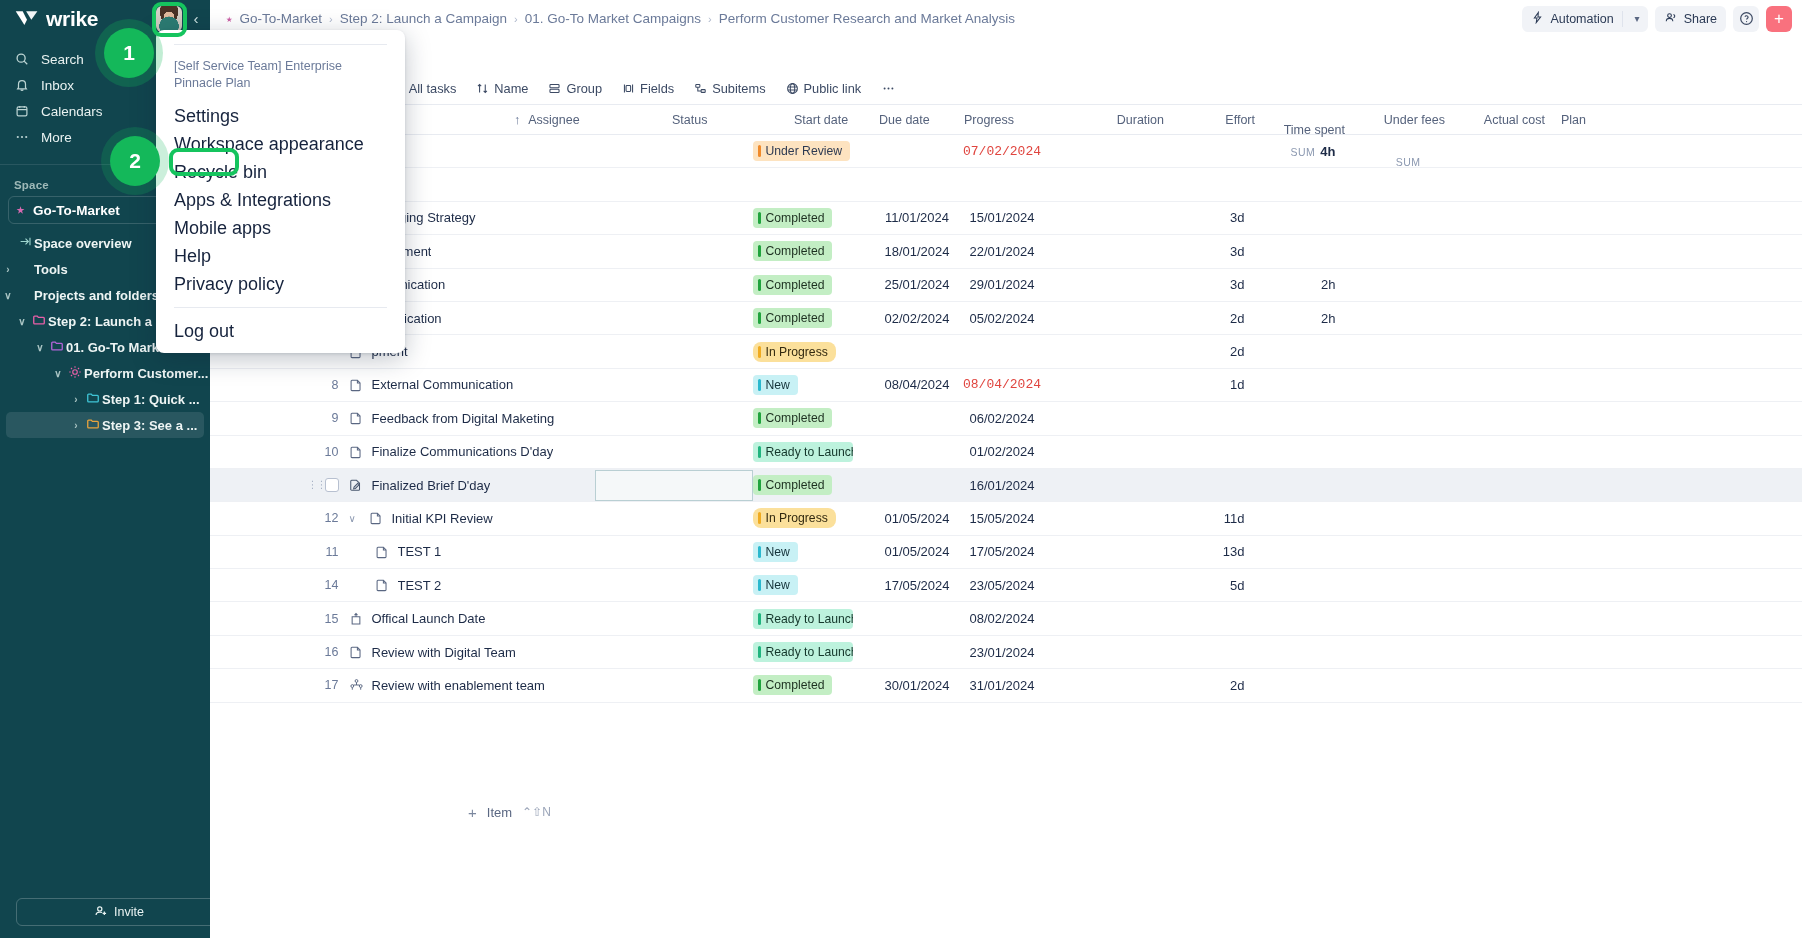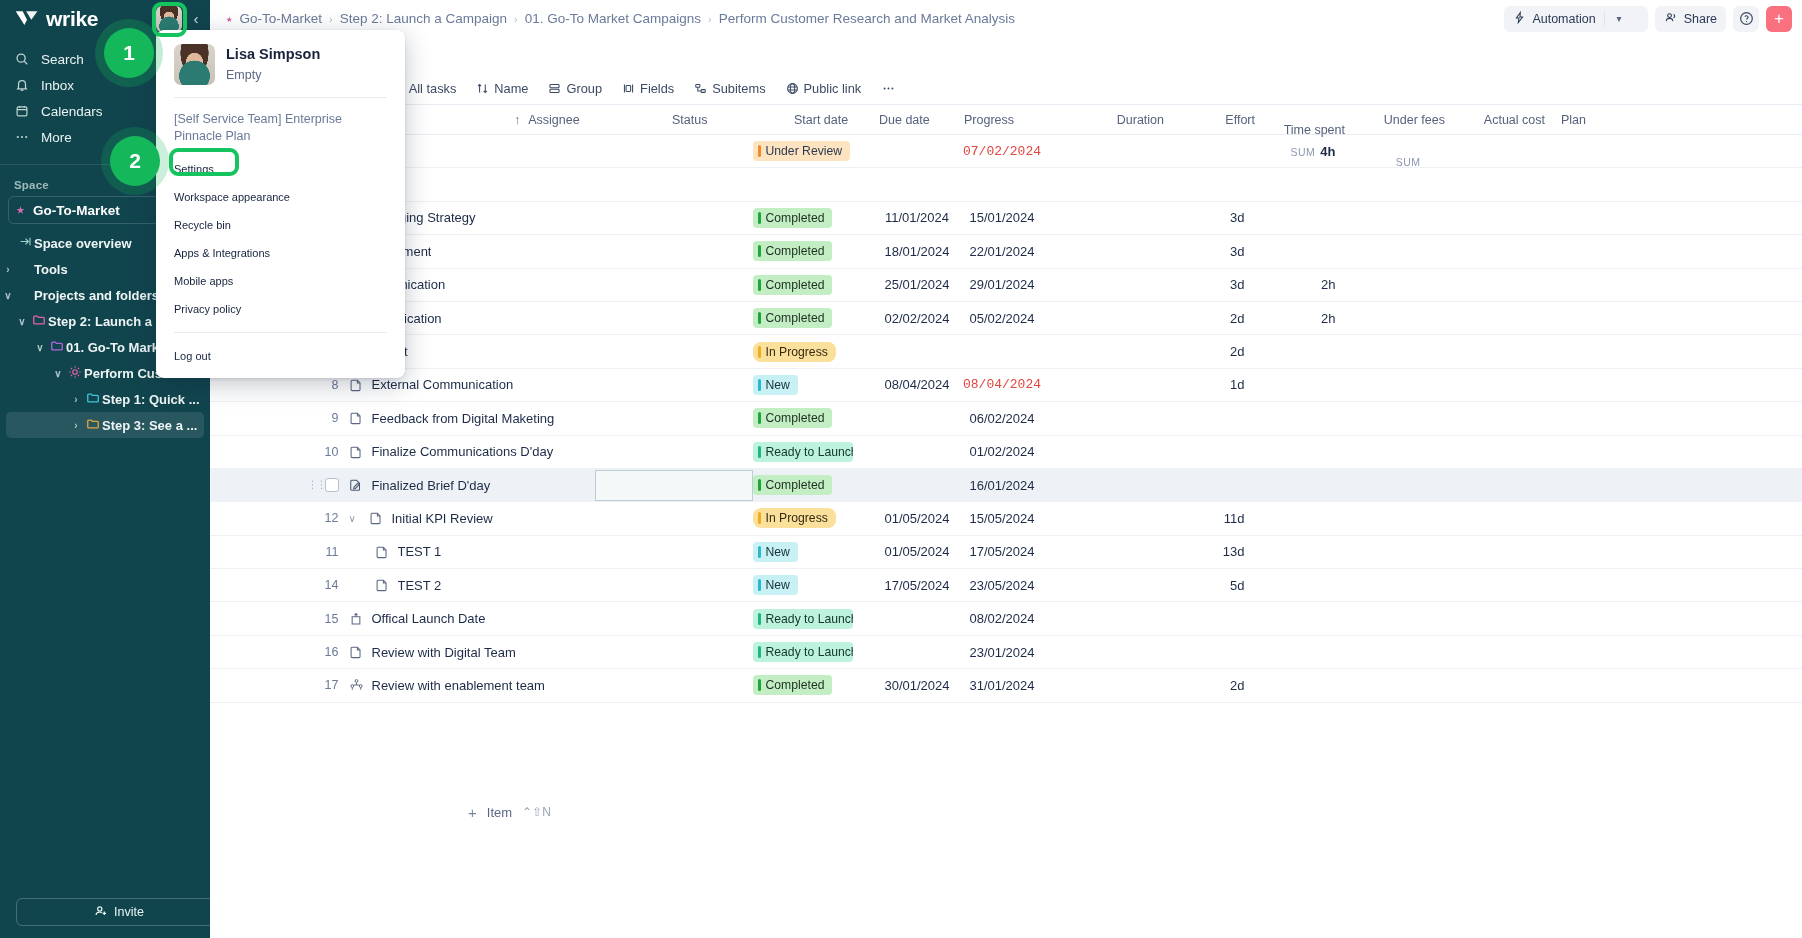--- a/index.html
+++ b/index.html
@@ -115,21 +115,21 @@
   .crumbs .sep { color: #aeb8cc; font-size: 11px; }
   .crumb { cursor: pointer; white-space: nowrap; }
   .crumb.last { color: #6b7a99; }
 
   .top-right { display: flex; align-items: center; gap: 7px; }
   .pill {
     height: 26px; border-radius: 6px; background: #f1f3f7;
     display: flex; align-items: center; gap: 6px;
     padding: 0 9px; font-size: 12.5px; color: #2b3a55; cursor: pointer;
   }
-  .pill.split { padding-right: 18px; }
+  .pill.split { padding-right: 0; }
   .pill .divider-v { width: 1px; height: 16px; background: #dfe3ec; margin: 0 2px; }
   .pill .chev { padding: 0 8px 0 4px; font-size: 10px; color: #5a6782; }
   .icon-btn {
     width: 26px; height: 26px; border-radius: 6px; background: #f1f3f7;
     display: flex; align-items: center; justify-content: center;
     font-size: 13px; color: #3d4a63; cursor: pointer;
   }
   .plus-btn {
     width: 26px; height: 26px; border-radius: 6px;
     background: #f9717e; color: #fff;
@@ -269,21 +269,21 @@
     background: linear-gradient(160deg,#cbb3a2 0%,#a98d79 40%,#2f7d6e 100%);
   }
   .acct-name { font-size: 14.5px; font-weight: bold; color: #16233d; line-height: 20px; }
   .acct-sub { font-size: 12.5px; color: #5a6782; margin-top: 4px; }
   .menu-hr { height: 1px; background: #e7eaf0; margin: 0 18px; }
   .plan-txt {
     padding: 13px 18px 10px 18px; font-size: 12.5px; color: #6b7a99; line-height: 17px;
   }
   .menu-item {
     height: 28px; display: flex; align-items: center;
-    padding: 0 18px; font-size: 11px; color: #16233d; cursor: pointer;
+    padding: 0 18px; font-size: 18px; color: #16233d; cursor: pointer;
   }
   .menu-hr2 { height: 1px; background: #e7eaf0; margin: 9px 18px; }
 
   
   .hl-ring {
     position: absolute; border: 4px solid #15c45e; border-radius: 9px;
     z-index: 60; pointer-events: none;
   }
   .step-badge {
     position: absolute; z-index: 55;
@@ -1005,37 +1005,29 @@
       </div>
 
     <div class="add-item-row">
       <span class="add-plus">+</span>
       <span>Item</span>
       <span class="kbd">⌃⇧N</span>
     </div>
   </div>
 
   <div id="acct-menu">
-    <div class="acct-head">
-      <div class="acct-av">
-        <div class="avatar-face"></div>
-      </div>
-      <div>
-        <div class="acct-name">Lisa Simpson</div>
-        <div class="acct-sub">Empty</div>
-      </div>
-    </div>
     <div class="menu-hr"></div>
     <div class="plan-txt">[Self Service Team] Enterprise Pinnacle Plan</div>
 
     <div class="menu-item">Settings</div>
     <div class="menu-item">Workspace appearance</div>
     <div class="menu-item">Recycle bin</div>
     <div class="menu-item">Apps &amp; Integrations</div>
     <div class="menu-item">Mobile apps</div>
+    <div class="menu-item">Help</div>
     <div class="menu-item">Privacy policy</div>
 
     <div class="menu-hr2"></div>
     <div class="menu-item">Log out</div>
   </div>
 
   <div class="step-badge" style="left:104px; top:28px;">1</div>
   <div class="hl-ring" style="left:152px; top:2px; width:35px; height:35px;"></div>
 
   <div class="step-badge s2" style="left:110px; top:136px;">2</div>

